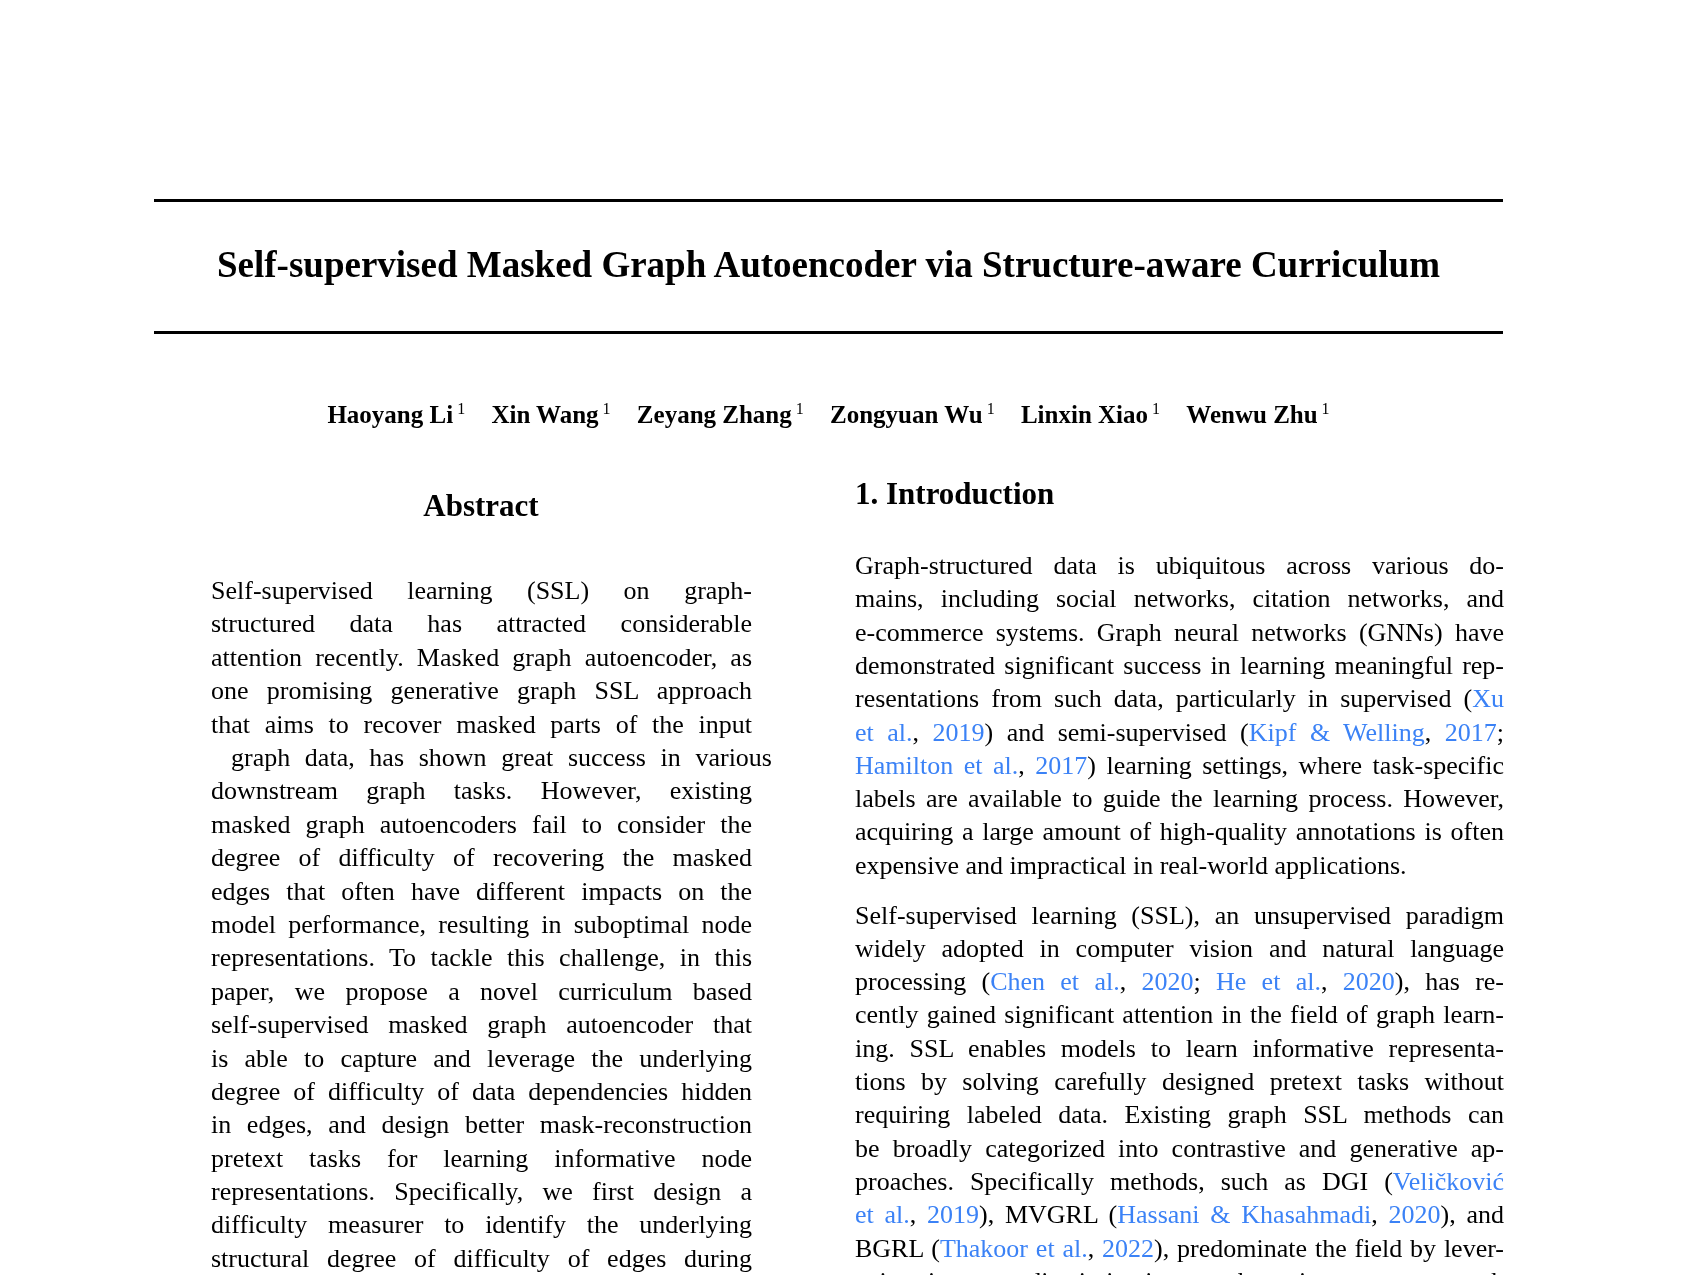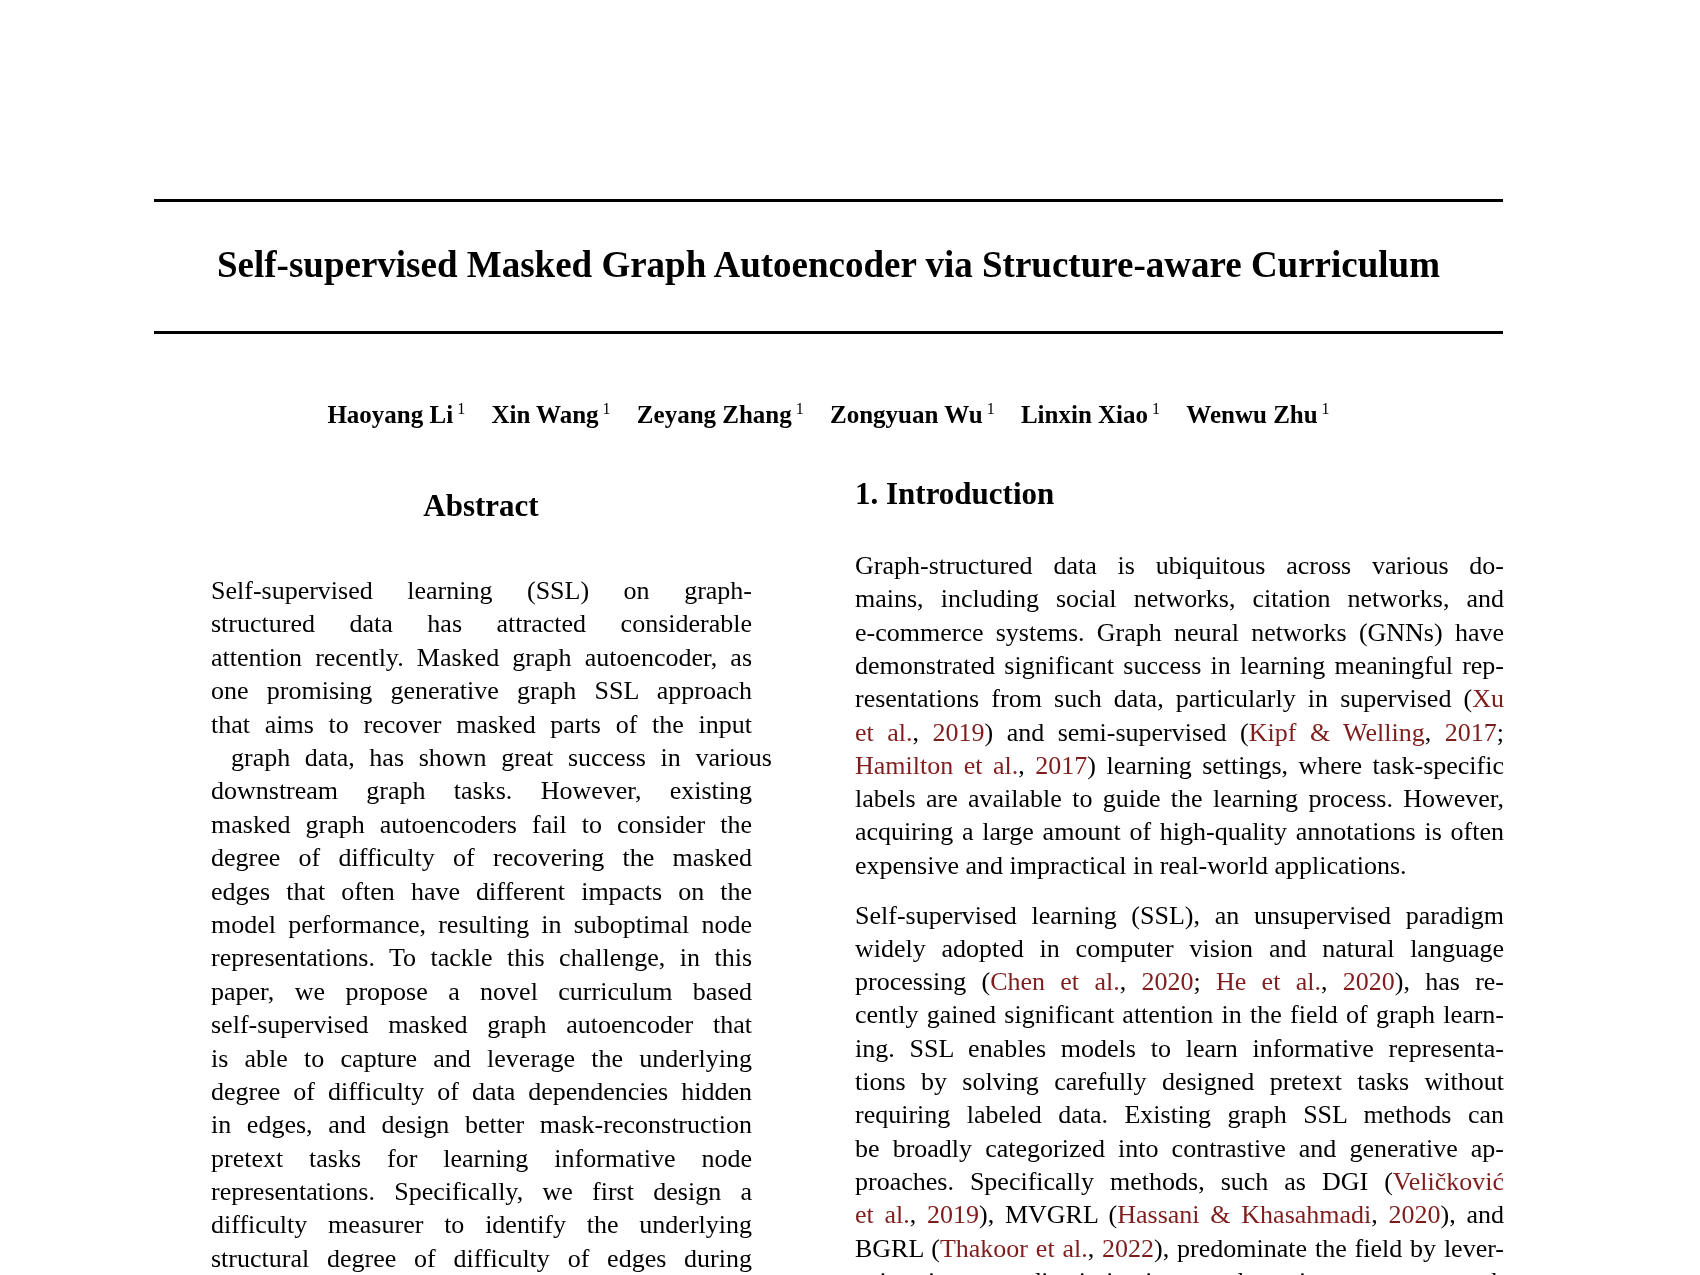--- a/index.html
+++ b/index.html
@@ -10,21 +10,21 @@
            font-weight: bold; font-size: 37px; line-height: 44px; white-space: nowrap; }
   .authors { position: absolute; left: 154px; width: 1349px; top: 394px; text-align: center;
              font-weight: bold; font-size: 25px; line-height: 30px; white-space: nowrap; }
   .author { display: inline-block; margin: 0 10px; }
   .author sup { font-weight: normal; font-size: 16px; vertical-align: 9px; margin-left: 4px; }
   .heading { position: absolute; font-weight: bold; font-size: 31px; line-height: 36px; white-space: nowrap; }
   .col { position: absolute; font-size: 26px; }
   .line { position: absolute; left: 0; height: 34px; line-height: 34px; white-space: nowrap;
           text-align: justify; text-align-last: justify; }
   .line.last { text-align-last: left; }
-  .cite { color: #7f1d1d; }
+  .cite { color: #3b82f6; }
 </style>
 </head>
 <body>
 
 <div class="rule" style="top:199px;"></div>
 <h1 class="title" style="margin:0;">Self-supervised Masked Graph Autoencoder via Structure-aware Curriculum</h1>
 <div class="rule" style="top:331px;"></div>
 
 <div class="authors">
   <span class="author"><span>Haoyang Li</span><sup>1</sup></span>

